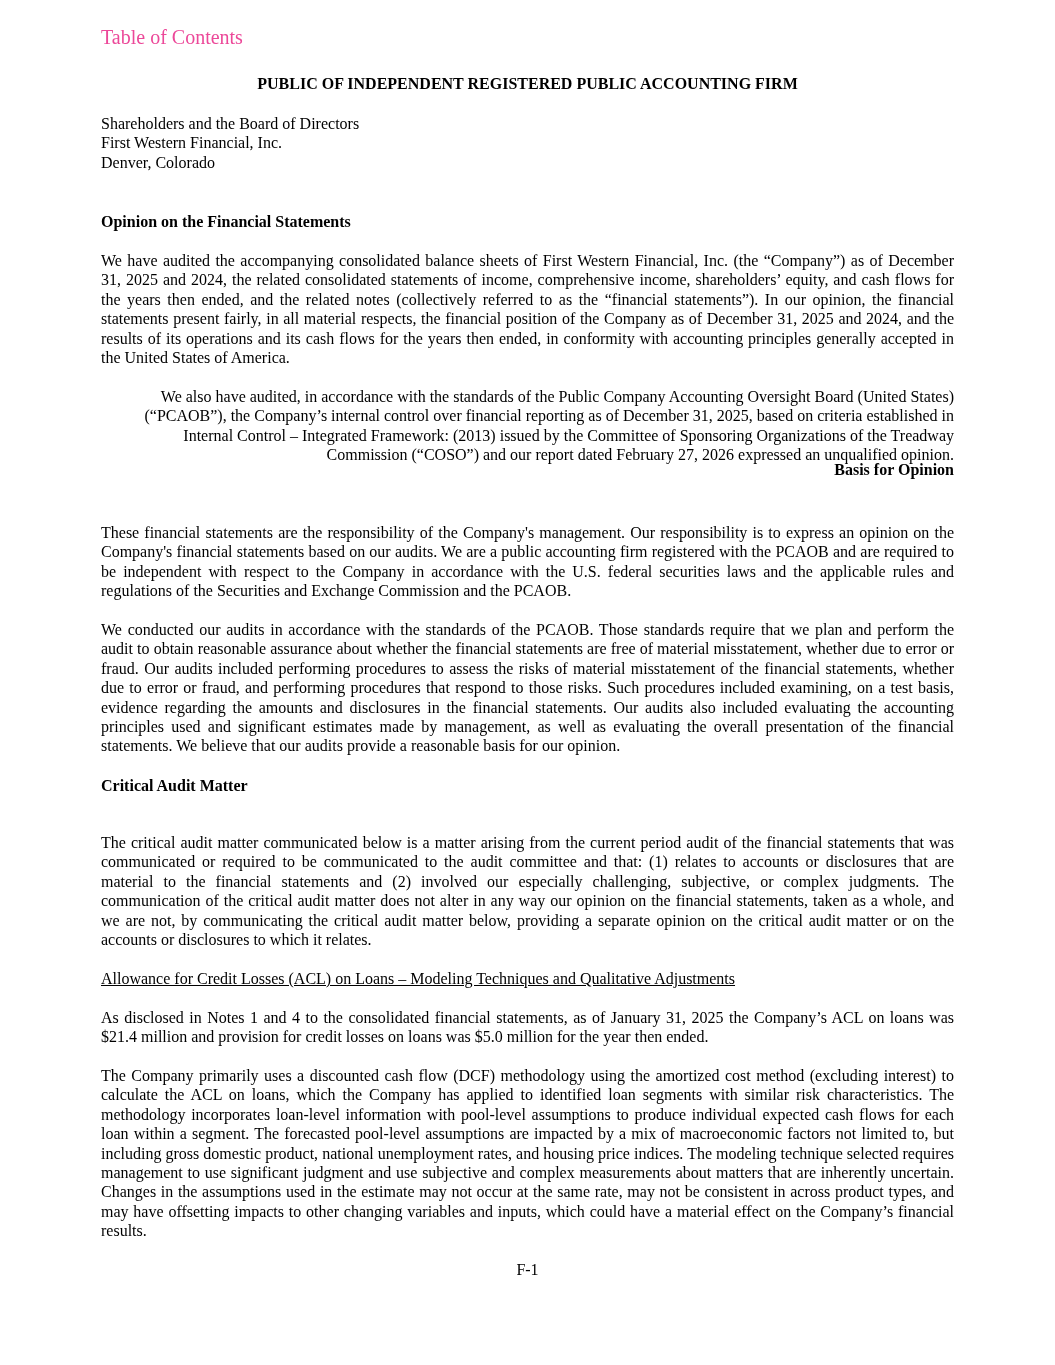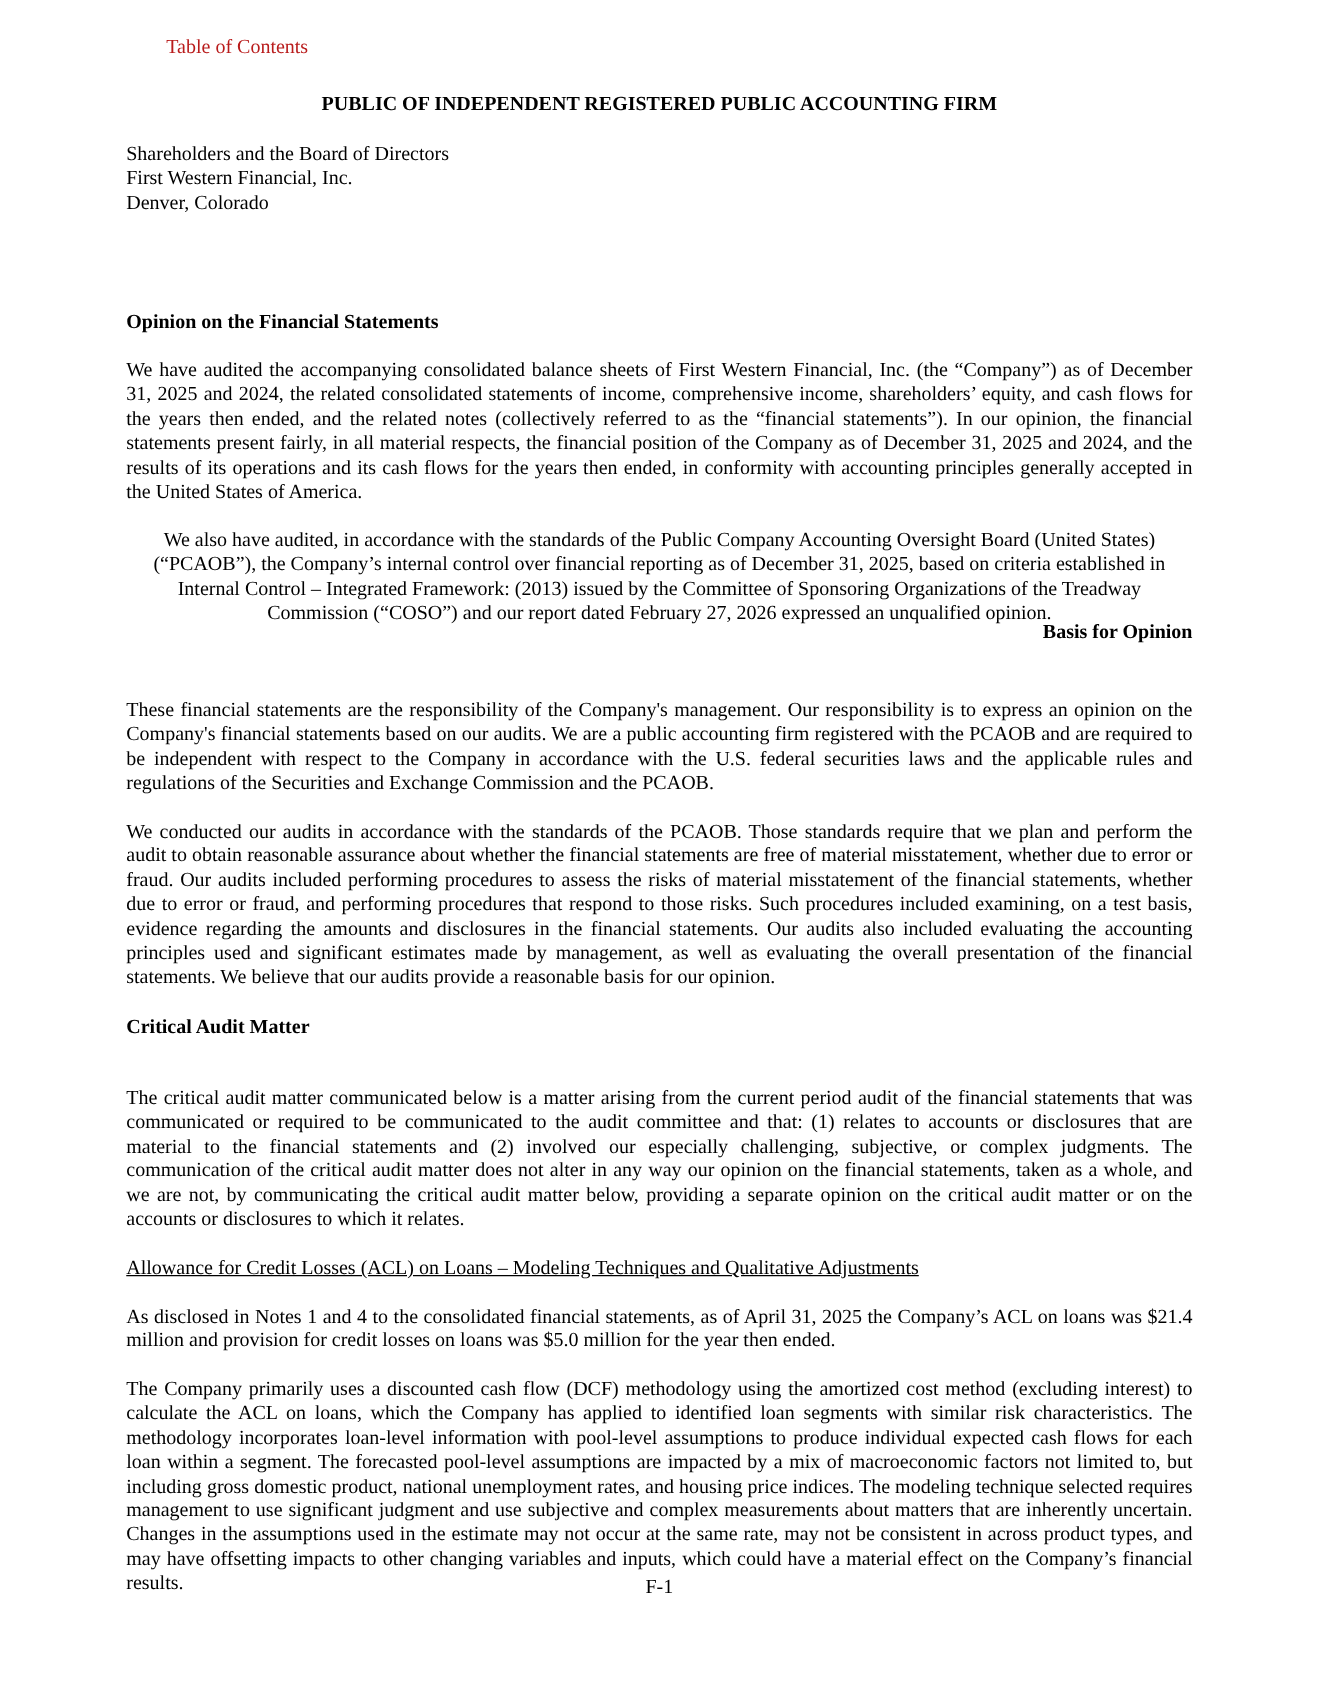--- a/index.html
+++ b/index.html
@@ -14,56 +14,54 @@
       overflow: hidden;
       font-family: "Liberation Serif", serif;
       color: #000000;
       font-size: 16px;
       line-height: 19.4px;
     }
     .toc-link {
       position: absolute;
       left: 101px;
       top: 28px;
-      font-size: 16px;
-      color: #b91c1c;
+      font-size: 20px;
+      color: #ec4899;
       text-decoration: none;
       cursor: pointer;
-      margin-left: 32px;
     }
     .title {
       position: absolute;
       left: 0;
       width: 1055px;
       top: 74px;
       text-align: center;
       font-weight: bold;
       font-size: 16px;
     }
     .addressee {
       position: absolute;
       left: 101px;
       top: 114px;
     }
     .addressee div { line-height: 19.4px; }
     .block {
       position: absolute;
       left: 101px;
       width: 853px;
-      margin-top: 36px;
     }
     .heading {
       font-weight: bold;
     }
     .para {
       text-align: justify;
       text-justify: inter-word;
     }
     .para.left {
-      text-align: center;
+      text-align: right;
     }
     .subheading {
       text-decoration: underline;
     }
     .footer {
       position: absolute;
       left: 0;
       width: 1055px;
       top: 1260px;
       text-align: center;
@@ -87,16 +85,16 @@
 <div class="block para" style="top:251px;">We have audited the accompanying consolidated balance sheets of First Western Financial, Inc.  (the “Company”) as of December 31, 2025 and 2024, the related consolidated statements of income, comprehensive income, shareholders’ equity, and cash flows for the years then ended, and the related notes (collectively referred to as the “financial statements”). In our opinion, the financial statements present fairly, in all material respects, the financial position of the Company as of December 31, 2025 and 2024, and the results of its operations and its cash flows for the years then ended, in conformity with accounting principles generally accepted in the United States of America.</div>
 <div class="block para left" style="top:387px;">We also have audited, in accordance with the standards of the Public Company Accounting Oversight Board (United States) (“PCAOB”), the Company’s internal control over financial reporting as of  December 31, 2025, based on criteria established in Internal Control – Integrated Framework: (2013) issued by the Committee of Sponsoring Organizations of the Treadway Commission (“COSO”) and our report dated February 27, 2026 expressed an unqualified opinion.</div>
 
 <div class="block heading" style="top:460px;text-align:right;">Basis for Opinion</div>
 <div class="block para" style="top:523px;">These financial statements are the responsibility of the Company's management. Our responsibility is to express an opinion on the Company's financial statements based on our audits. We are a public accounting firm registered with the PCAOB and are required to be independent with respect to the Company in accordance with the U.S. federal securities laws and the applicable rules and regulations of the Securities and Exchange Commission and the PCAOB.</div>
 <div class="block para" style="top:620px;">We conducted our audits in accordance with the standards of the PCAOB. Those standards require that we plan and perform the audit to obtain reasonable assurance about whether the financial statements are free of material misstatement, whether due to error or fraud. Our audits included performing procedures to assess the risks of material misstatement of the financial statements, whether due to error or fraud, and performing procedures that respond to those risks. Such procedures included examining, on a test basis, evidence regarding the amounts and disclosures in the financial statements. Our audits also included evaluating the accounting principles used and significant estimates made by management, as well as evaluating the overall presentation of the financial statements. We believe that our audits provide a reasonable basis for our opinion.</div>
 
 <div class="block heading" style="top:776px;">Critical Audit Matter</div>
 <div class="block para" style="top:833px;">The critical audit matter communicated below is a matter arising from the current period audit of the financial statements that was communicated or required to be communicated to the audit committee and that: (1) relates to accounts or disclosures that are material to the financial statements and (2) involved our especially challenging, subjective, or complex judgments. The communication of the critical audit matter does not alter in any way our opinion on the financial statements, taken as a whole, and we are not, by communicating the critical audit matter below, providing a separate opinion on the critical audit matter or on the accounts or disclosures to which it relates.</div>
 <div class="block subheading" style="top:969px;">Allowance for Credit Losses (ACL) on Loans – Modeling Techniques and Qualitative Adjustments</div>
-<div class="block para" style="top:1008px;">As disclosed in Notes 1 and 4 to the consolidated financial statements, as of April 31, 2025 the Company’s ACL on loans was $21.4 million and provision for credit losses on loans was $5.0 million for the year then ended.</div>
+<div class="block para" style="top:1008px;">As disclosed in Notes 1 and 4 to the consolidated financial statements, as of January 31, 2025 the Company’s ACL on loans was $21.4 million and provision for credit losses on loans was $5.0 million for the year then ended.</div>
 <div class="block para" style="top:1066px;">The Company primarily uses a discounted cash flow (DCF) methodology using the amortized cost method (excluding interest) to calculate the ACL on loans, which the Company has applied to identified loan segments with similar risk characteristics. The methodology incorporates loan-level information with pool-level assumptions to produce individual expected cash flows for each loan within a segment. The forecasted pool-level assumptions are impacted by a mix of macroeconomic factors not limited to, but including gross domestic product, national unemployment rates, and housing price indices. The modeling technique selected requires management to use significant judgment and use subjective and complex measurements about matters that are inherently uncertain. Changes in the assumptions used in the estimate may not occur at the same rate, may not be consistent in across product types, and may have offsetting impacts to other changing variables and inputs, which could have a material effect on the Company’s financial results.</div>
 
 <div class="footer">F-1</div>
 
 </body></html>

